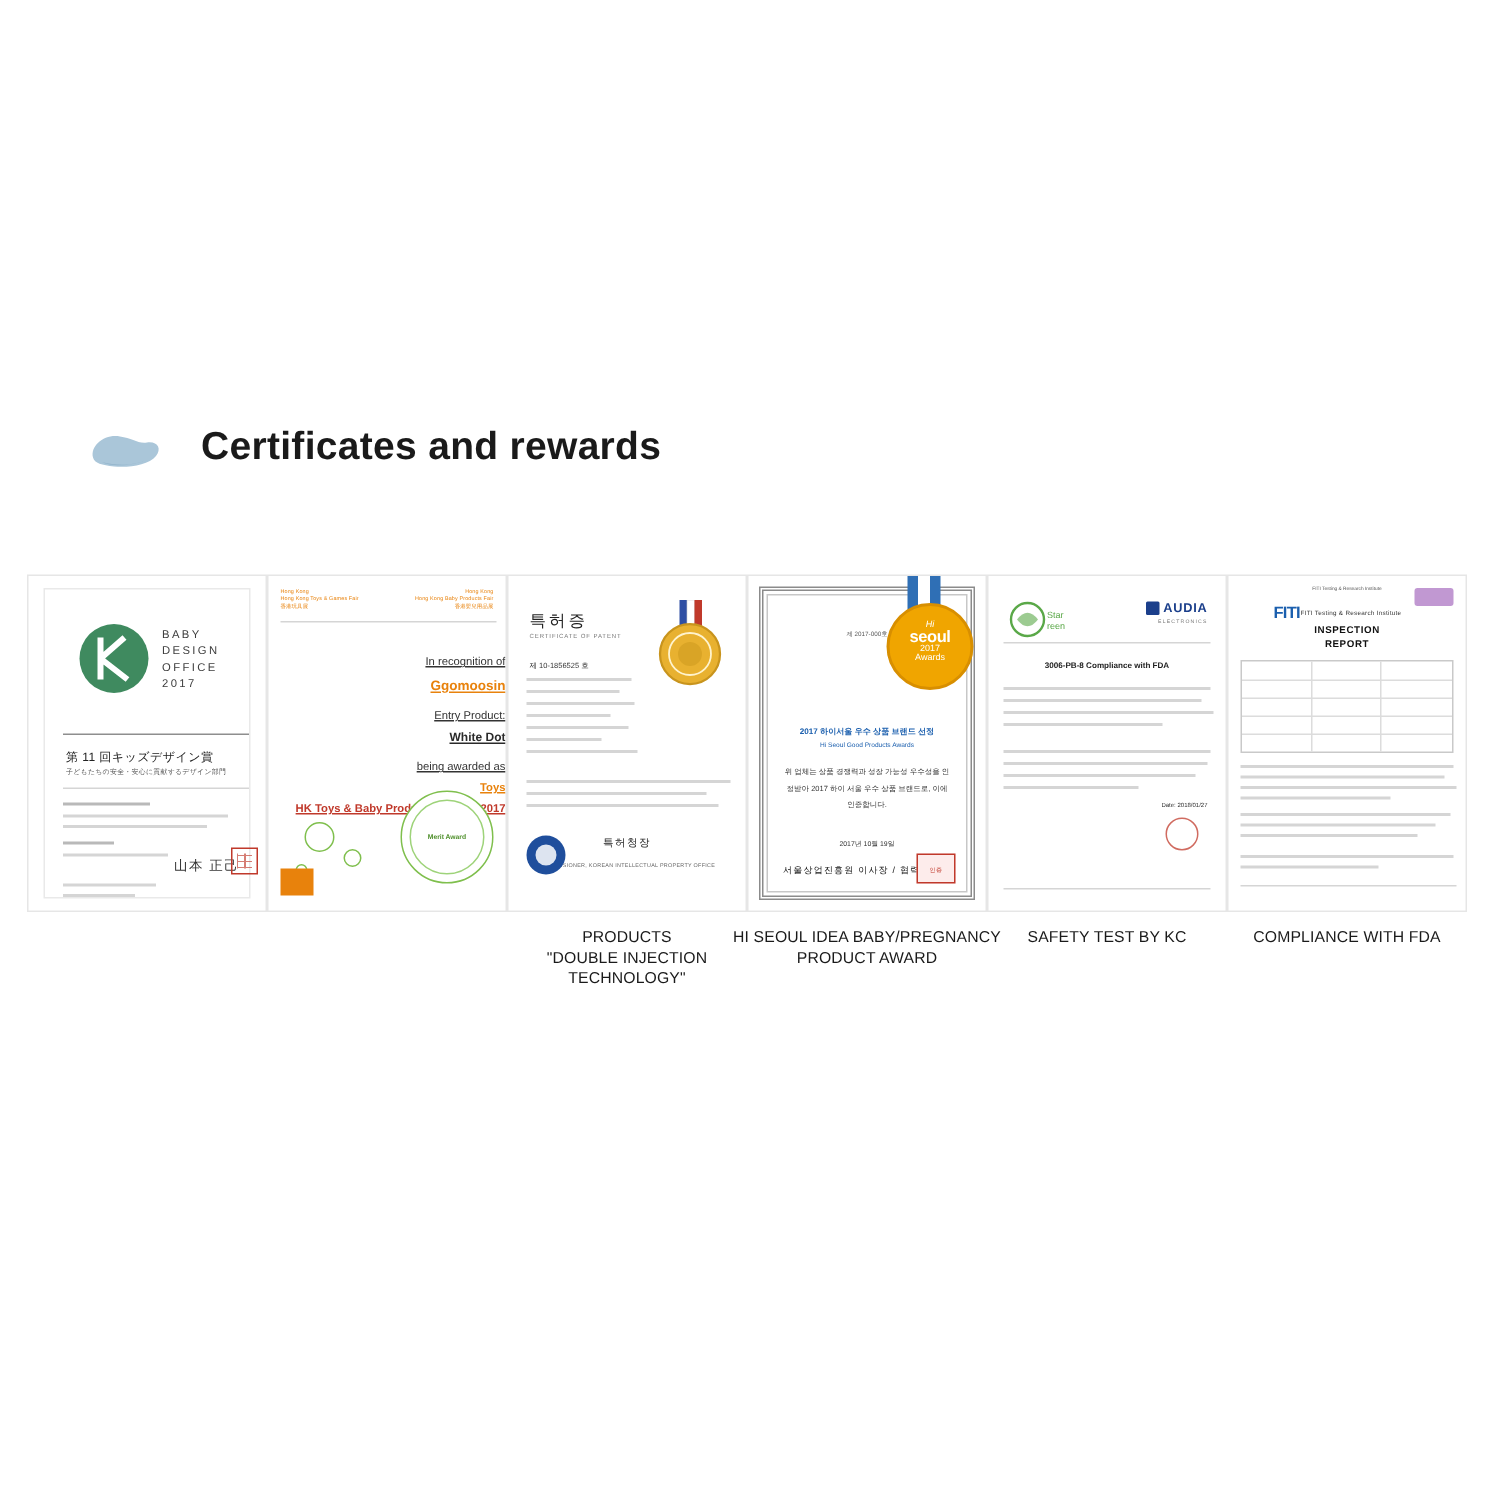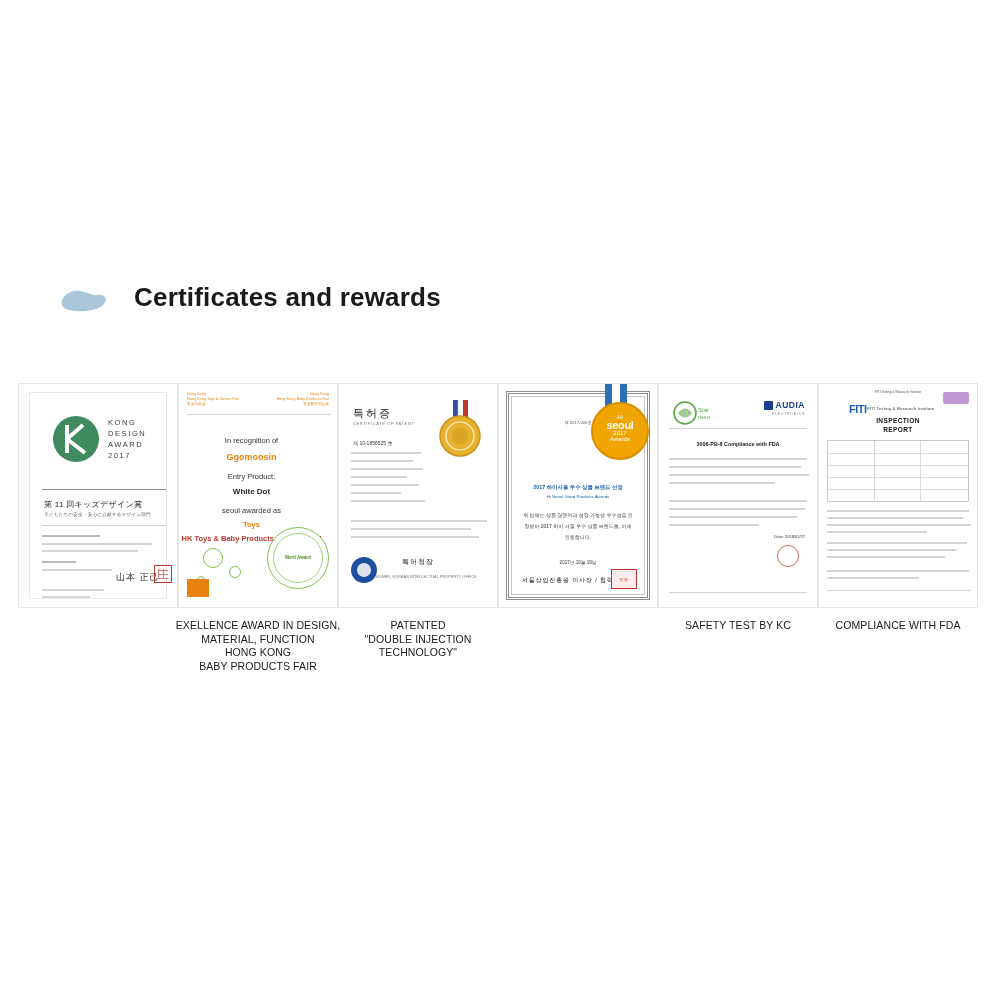--- a/index.html
+++ b/index.html
@@ -154,22 +154,23 @@
   .c2-hdr {
     position: absolute;
     top: 8px;
     font-size: 3.6px;
     line-height: 5px;
     color: #e8820c;
     letter-spacing: 0.1px;
   }
   .c2-center {
     position: absolute;
-    left: 0; right: 13px;
-    text-align: center;
+    left: 0; right: 0;
+    text-align: right;
+    text-decoration: underline;
   }
   .c2-line1 { top: 52px; font-size: 7.5px; color: #333; }
   .c2-brand { top: 68px; font-size: 9px; color: #e8820c; font-weight: bold; }
   .c2-line2 { top: 88px; font-size: 7.5px; color: #333; }
   .c2-product { top: 103px; font-size: 8px; color: #2a2a2a; font-weight: bold; }
   .c2-line3 { top: 122px; font-size: 7.5px; color: #333; }
   .c2-merit { top: 136px; font-size: 7.5px; color: #e8820c; font-weight: bold; }
   .c2-award { top: 150px; font-size: 7.5px; color: #c0392b; font-weight: bold; }
   .c2-ring {
     position: absolute;
@@ -524,23 +525,23 @@
       <div class="cert-card">
         <div class="c1-inner">
           <div class="c1-logo">
             <svg width="48" height="48" viewBox="0 0 48 48">
               <circle cx="24" cy="24" r="23" fill="#3f8a5f"></circle>
               <path d="M15 10 L15 38 M15 24 L31 10 M15 24 L33 38" stroke="#ffffff" stroke-width="4" fill="none"></path>
               <path d="M24 24 a10 10 0 0 1 10 10 h-4 a6 6 0 0 0 -6 -6 z" fill="#ffffff" opacity="0"></path>
             </svg>
           </div>
           <div class="c1-logo-text">
-            <div>KONG</div>
+            <div>BABY</div>
             <div>DESIGN</div>
-            <div>AWARD</div>
+            <div>OFFICE</div>
             <div>2017</div>
           </div>
 
           <div class="tl dark" style="left:12px; top:96px; width:124px; height:1px;"></div>
           <div class="c1-jp">第 11 回キッズデザイン賞</div>
           <div class="c1-jp-sub">子どもたちの安全・安心に貢献するデザイン部門</div>
           <div class="tl light" style="left:12px; top:132px; width:124px; height:1px;"></div>
 
           <div class="tl" style="left:12px; top:142px; width:58px;"></div>
           <div class="tl light" style="left:12px; top:150px; width:110px;"></div>
@@ -567,39 +568,33 @@
           <div>Hong Kong</div>
           <div>Hong Kong Baby Products Fair</div>
           <div>香港嬰兒用品展</div>
         </div>
         <div class="tl light" style="left:8px; top:30px; width:144px; height:1px;"></div>
 
         <div class="c2-center c2-line1">In recognition of</div>
         <div class="c2-center c2-brand">Ggomoosin</div>
         <div class="c2-center c2-line2">Entry Product:</div>
         <div class="c2-center c2-product">White Dot</div>
-        <div class="c2-center c2-line3">seoul awarded as</div>
+        <div class="c2-center c2-line3">being awarded as</div>
         <div class="c2-center c2-merit">Toys</div>
         <div class="c2-center c2-award">HK Toys &amp; Baby Products Awards 2017</div>
 
         <div class="c2-ring" style="left:24px; top:164px; width:20px; height:20px;"></div>
         <div class="c2-ring" style="left:50px; top:182px; width:12px; height:12px;"></div>
         <div class="c2-ring" style="left:18px; top:192px; width:8px; height:8px;"></div>
 
         <div class="c2-badge">
           <div class="c2-badge-in"></div>
           <div class="c2-badge-txt">Merit Award</div>
         </div>
         <div class="c2-foot"></div>
-      </div>
-      <div class="cert-caption">
-        <div>EXELLENCE AWARD IN DESIGN,</div>
-        <div>MATERIAL, FUNCTION</div>
-        <div>HONG KONG</div>
-        <div>BABY PRODUCTS FAIR</div>
       </div>
     </div>
 
     <div class="cert-col">
       <div class="cert-card">
         <div class="c3-title">특허증</div>
         <div class="c3-sub">CERTIFICATE OF PATENT</div>
 
         <div class="c3-seal">
           <svg width="54" height="62" viewBox="0 0 54 62">
@@ -623,21 +618,21 @@
 
         <div class="tl light" style="left:12px; top:136px; width:136px;"></div>
         <div class="tl light" style="left:12px; top:144px; width:120px;"></div>
         <div class="tl light" style="left:12px; top:152px; width:128px;"></div>
 
         <div class="c3-bottom-kr">특허청장</div>
         <div class="c3-bottom-en">COMMISSIONER, KOREAN INTELLECTUAL PROPERTY OFFICE</div>
         <div class="c3-emblem"></div>
       </div>
       <div class="cert-caption">
-        <div>PATENTED</div>
+        <div>PRODUCTS</div>
         <div>"DOUBLE INJECTION</div>
         <div>TECHNOLOGY"</div>
       </div>
     </div>
 
     <div class="cert-col">
       <div class="cert-card">
         <div class="c4-border"></div>
         <div class="c4-border2"></div>
 
@@ -649,20 +644,24 @@
         <div class="c4-org">서울상업진흥원 이사장 / 협력사업단</div>
         <div class="c4-redstamp">인증</div>
 
         <div class="c4-ribbon"></div>
         <div class="c4-gold">
           <div class="g1">Hi</div>
           <div class="g2">seoul</div>
           <div class="g3">2017</div>
           <div class="g4">Awards</div>
         </div>
+      </div>
+      <div class="cert-caption">
+        <div>HI SEOUL IDEA BABY/PREGNANCY</div>
+        <div>PRODUCT AWARD</div>
       </div>
     </div>
 
     <div class="cert-col">
       <div class="cert-card">
         <div class="c5-logo-left">
           <svg width="48" height="30" viewBox="0 0 48 30">
             <circle cx="14" cy="15" r="11" fill="none" stroke="#5aa848" stroke-width="1.6"></circle>
             <path d="M7 15 q7 -9 14 0 q-7 9 -14 0z" fill="#5aa848" opacity="0.6"></path>
             <text x="27" y="14" font-size="6" fill="#5aa848" font-family="Liberation Sans">Star</text>

